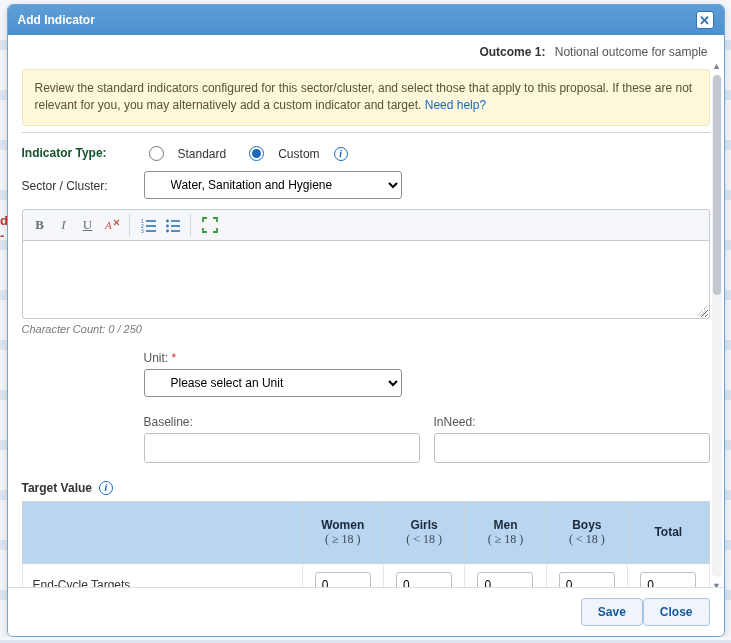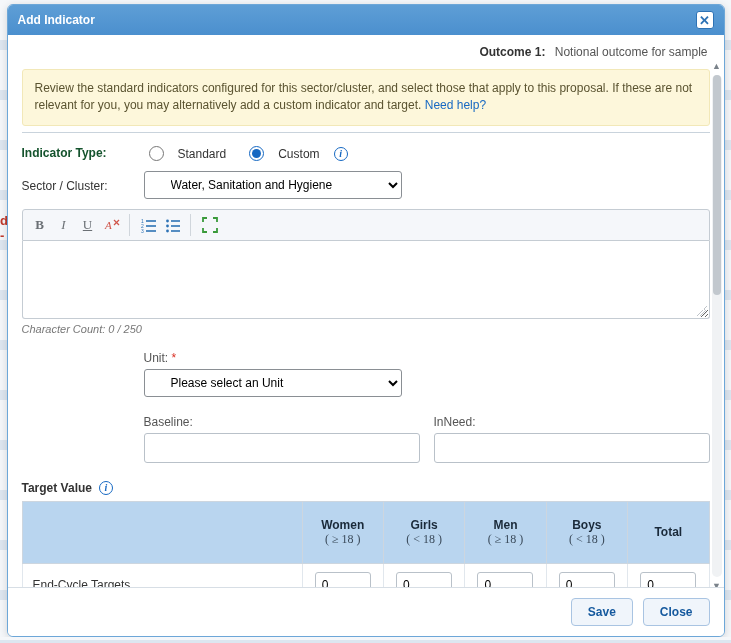--- a/index.html
+++ b/index.html
@@ -183,21 +183,21 @@
   table.tv td.rowlabel { text-align:left; padding-left:10px; color:#333;}
   .num-input {
     width:56px; height:26px;
     border:1px solid #b9c1c9; border-radius:3px;
     padding:3px 6px; font-size:12px; text-align:left;
   }
   .modal-footer {
     border-top:1px solid #d7dee5;
     background:#fff;
     padding:10px 14px;
-    display:flex; justify-content:flex-end; gap:10px;
+    display:flex; justify-content:flex-end; 
   }
   .btn {
     background:#f0f5fb;
     border:1px solid #a9c4e2;
     color:#15599e;
     font-weight:bold;
     padding:6px 16px;
     border-radius:4px;
     cursor:pointer;
     font-size:12px;

